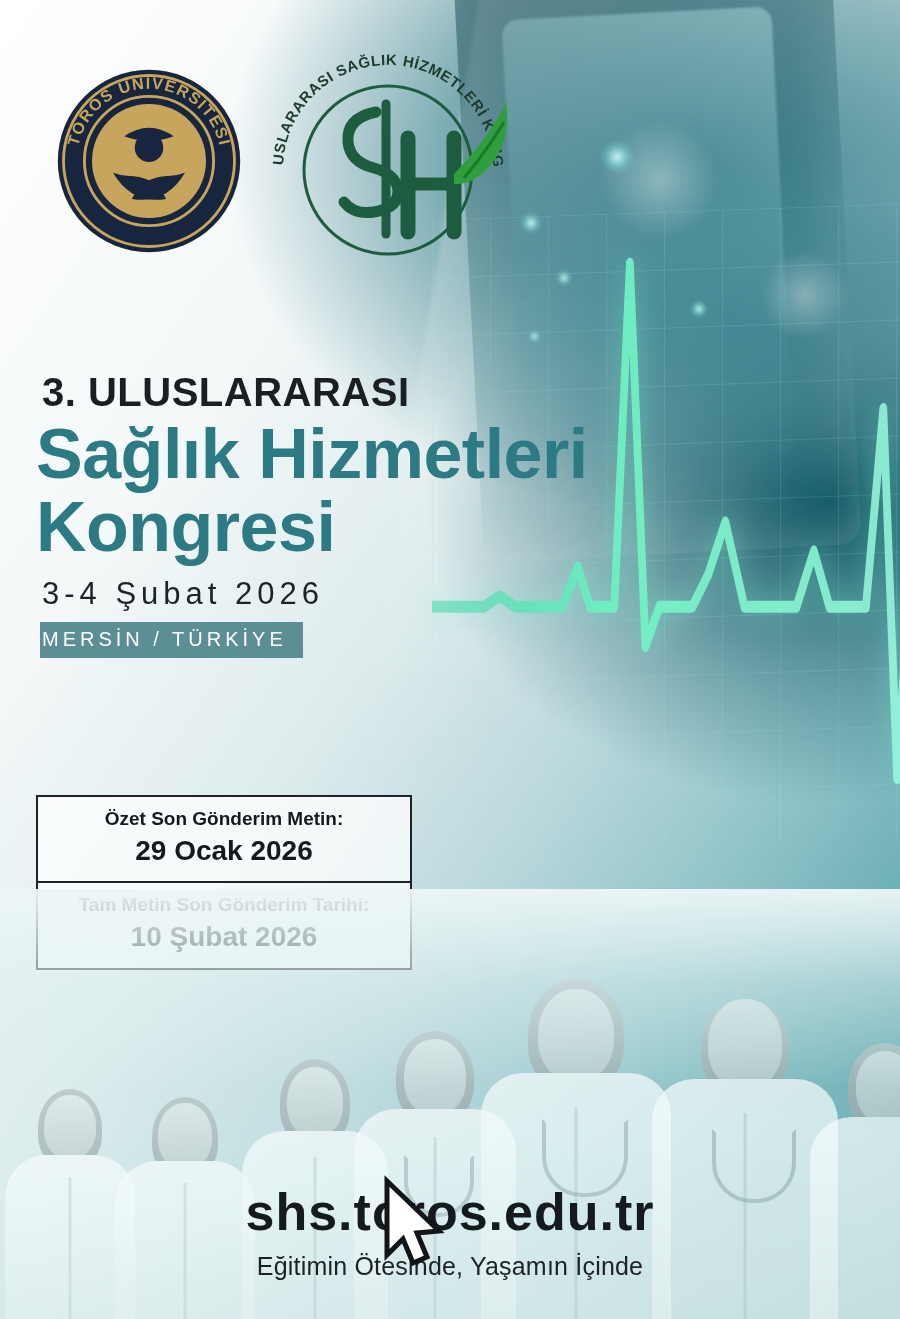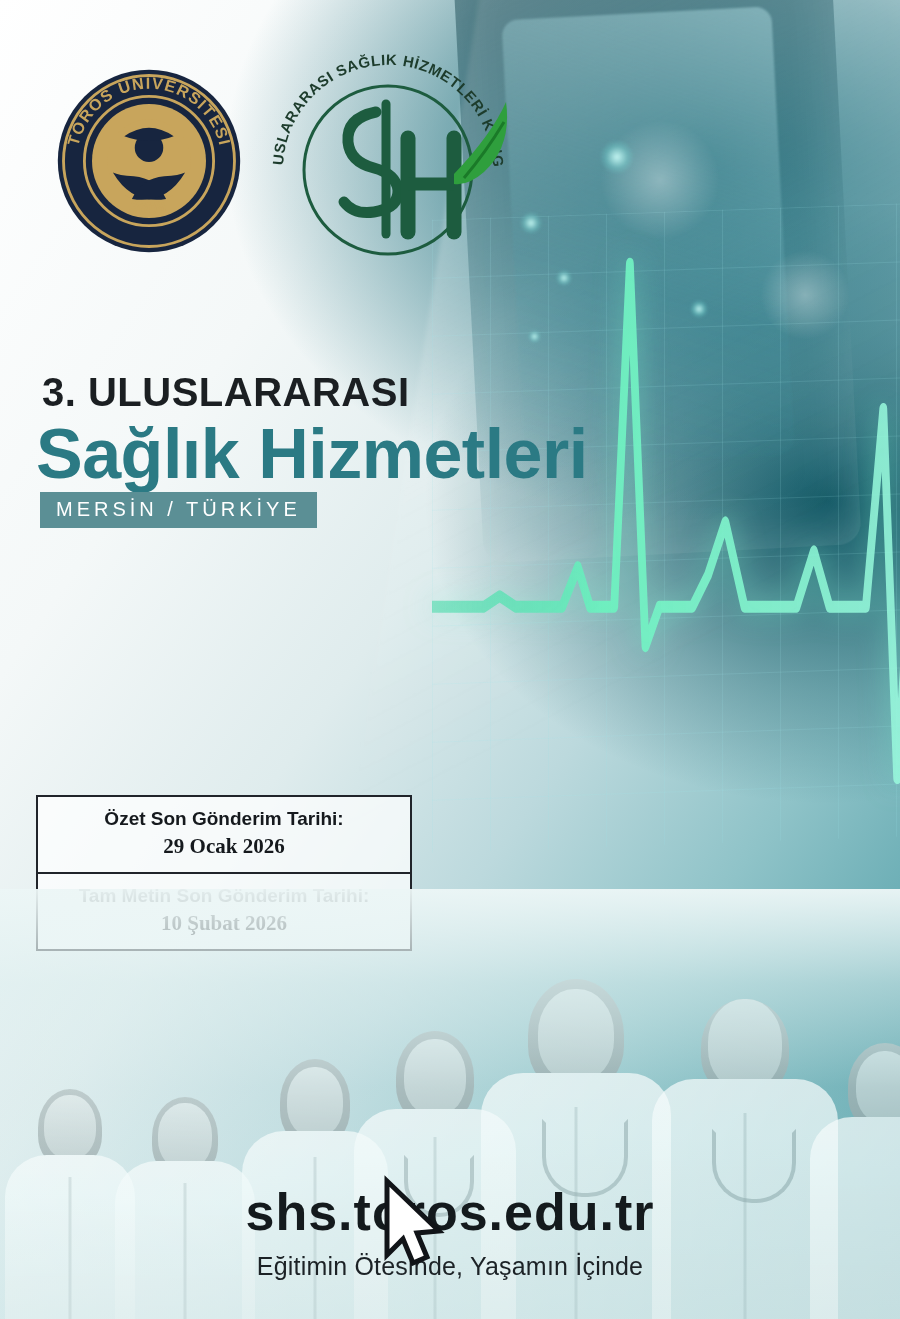--- a/index.html
+++ b/index.html
@@ -198,21 +198,21 @@
     letter-spacing: 5px;
     color: #1e2326;
     margin: 12px 0 10px 6px;
   }
   .city-badge {
     display: inline-block;
     background: #5b8f95;
     color: #ffffff;
     font-size: 20px;
     letter-spacing: 4px;
-    padding: 6px 16px 7px 16px;
+    padding: 6px 16px 7px 2px;
     margin-left: 4px;
   }
 
   
   .deadlines {
     position: absolute;
     left: 36px;
     top: 795px;
     width: 372px;
     border: 2px solid #20242a;
@@ -225,24 +225,23 @@
   }
   .deadline-row + .deadline-row {
     border-top: 2px solid #20242a;
   }
   .deadline-label {
     font-size: 19px;
     font-weight: bold;
     line-height: 1.3;
   }
   .deadline-date {
-    font-size: 21px;
+    font-size: 28px;
     font-weight: bold;
     line-height: 1.35;
-    font-family: Liberation Serif, serif;
   }
 
   
   .footer {
     position: absolute;
     left: 0;
     right: 0;
     bottom: 26px;
     text-align: center;
     z-index: 6;
@@ -387,26 +386,28 @@
       <path d="M196 86 L196 180" stroke="#1d5c3f" stroke-width="15" stroke-linecap="round"></path>
       <path d="M150 132 L196 132" stroke="#1d5c3f" stroke-width="13"></path>
       <path d="M196 122 q38 -40 52 -72 q6 44 -22 70 q-16 14 -30 12 z" fill="#2f9f3d"></path>
       <path d="M206 126 q22 -26 40 -56" stroke="#1a7a28" stroke-width="3" fill="none"></path>
     </svg>
   </div>
 
   <div class="titles">
     <p class="line-kicker">3. ULUSLARARASI</p>
     <p class="line-main">Sağlık Hizmetleri</p>
+    <p class="line-main2">Kongresi</p>
+    <p class="line-date">3-4 Şubat 2026</p>
     <span class="city-badge">MERSİN / TÜRKİYE</span>
   </div>
 
   <div class="deadlines">
     <div class="deadline-row">
-      <div class="deadline-label">Özet Son Gönderim Tarihi:</div>
+      <div class="deadline-label">Özet Son Gönderim Metin:</div>
       <div class="deadline-date">29 Ocak 2026</div>
     </div>
     <div class="deadline-row">
       <div class="deadline-label">Tam Metin Son Gönderim Tarihi:</div>
       <div class="deadline-date">10 Şubat 2026</div>
     </div>
   </div>
 
   <div class="footer">
     <div class="footer-inner">

